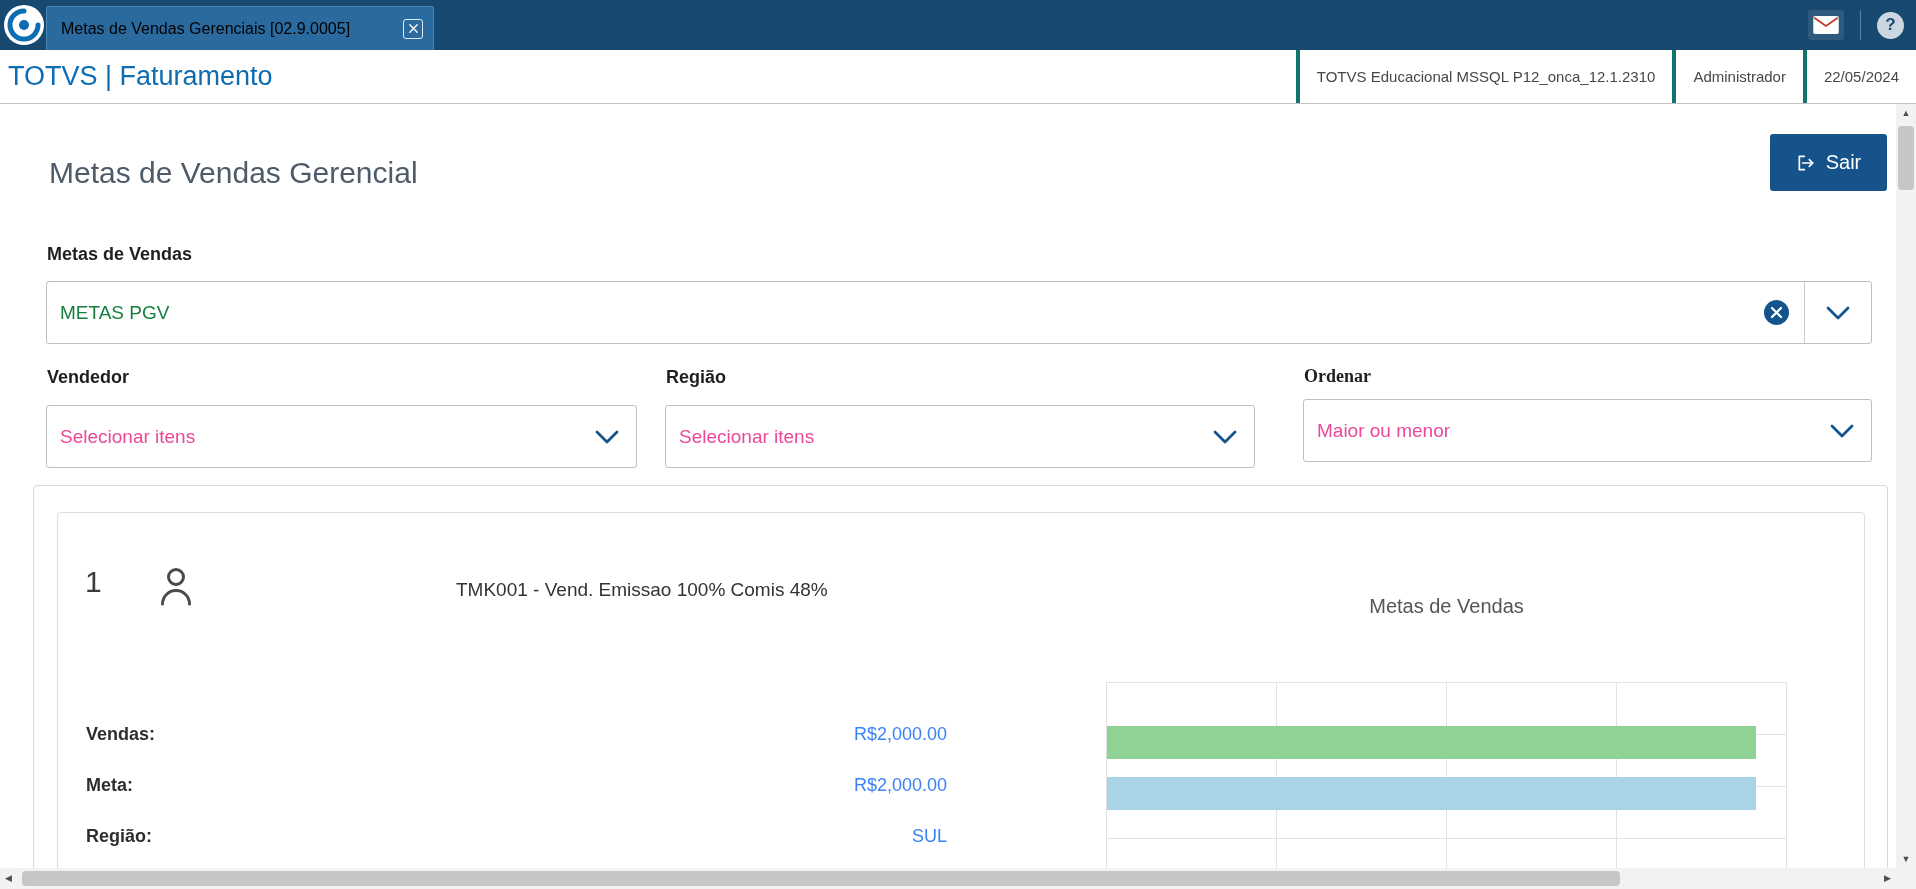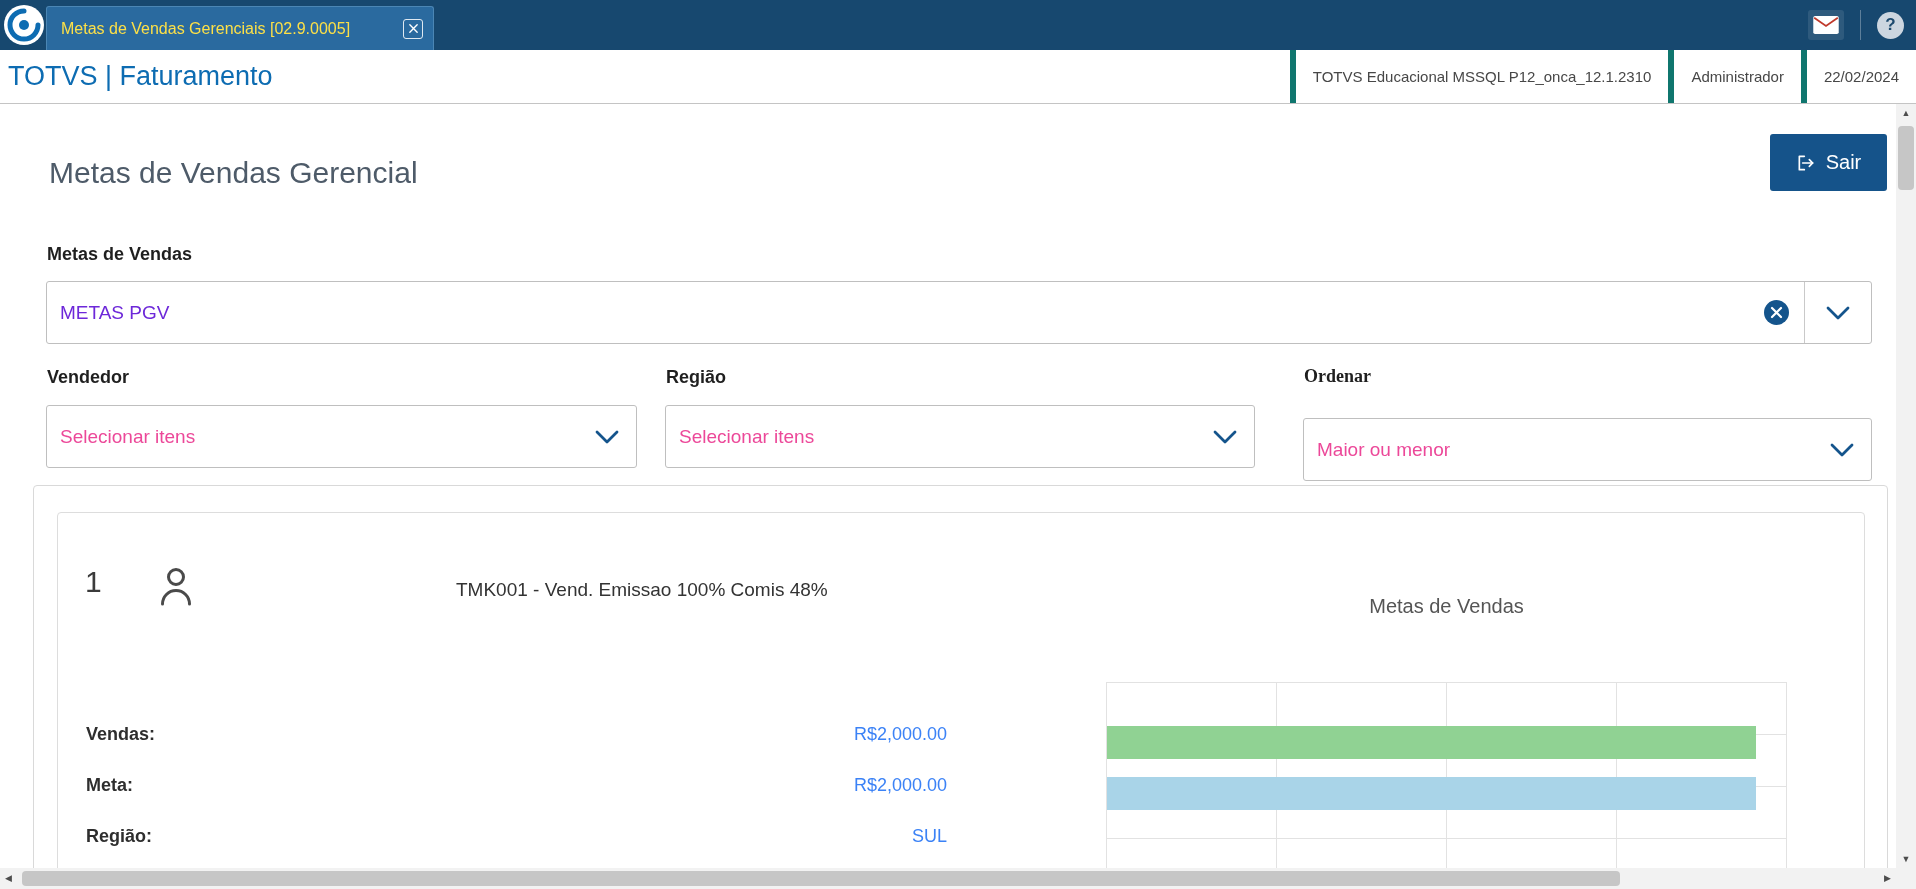--- a/index.html
+++ b/index.html
@@ -9,21 +9,21 @@
     background:#fff; font-family:"Liberation Sans", sans-serif; color:#333;
   }
 
   
   .topbar { position:absolute; top:0; left:0; width:100%; height:50px; background:#17486f; }
   .logo { position:absolute; left:3px; top:4px; width:42px; height:42px; }
   .tab {
     position:absolute; left:46px; top:6px; width:388px; height:44px;
     background:#2a6a9f; border:1px solid #4b86b4; border-bottom:none;
     border-radius:3px 3px 0 0; display:flex; align-items:center;
-    padding:0 10px 0 14px; color:#fde047;
+    padding:0 10px 0 14px; color:#000000;
   }
   .tab-label { font-size:16px; flex:1; white-space:nowrap; overflow:hidden; }
   .tab-close {
     width:20px; height:20px; border:1px solid rgba(255,255,255,.85); border-radius:3px;
     display:flex; align-items:center; justify-content:center; margin-left:8px; cursor:pointer;
   }
   .topbar-right { position:absolute; right:12px; top:0; height:50px; display:flex; align-items:center; gap:16px; }
   .mail-btn { width:36px; height:30px; display:flex; align-items:center; justify-content:center;
     background:rgba(255,255,255,.10); border-radius:3px; cursor:pointer; }
   .topbar-divider { width:1px; height:30px; background:rgba(255,255,255,.3); }
@@ -32,21 +32,21 @@
     font-weight:bold; font-size:17px; display:flex; align-items:center; justify-content:center; cursor:pointer;
   }
 
   
   .appheader {
     position:absolute; top:50px; left:0; width:100%; height:54px; background:#fff;
     border-bottom:1px solid #c4c4c4; display:flex; align-items:center; justify-content:space-between;
   }
   .brand { font-size:27px; color:#0d6cb2; padding-left:8px; white-space:nowrap; }
   .env-cells { display:flex; height:100%; }
-  .cell { display:flex; align-items:center; padding:0 17px; border-left:6px solid #0f766e;
+  .cell { display:flex; align-items:center; padding:0 17px; border-left:4px solid #0f766e;
     font-size:15px; color:#474747; white-space:nowrap; }
 
   
   .content { position:absolute; top:104px; left:0; width:1896px; height:764px; overflow:hidden; background:#fff; }
   .page-title { position:absolute; top:36px; left:33px; margin:16px; font-size:30px; font-weight:400; color:#4e5b69; }
   .sair-btn {
     position:absolute; top:30px; right:9px; width:117px; height:57px;
     background:#15538a; color:#fff; border:none; border-radius:3px; font-size:20px;
     display:flex; align-items:center; justify-content:center; gap:10px; cursor:pointer;
     font-family:inherit;
@@ -58,22 +58,22 @@
   .lbl-regiao   { top:263px; left:666px; }
   .lbl-ordenar  { top:262px; left:1304px;font-family:Liberation Serif, serif; }
 
   .combo {
     position:absolute; border:1px solid #bfbfbf; border-radius:3px; background:#fff;
     display:flex; align-items:center; height:63px; cursor:pointer;
   }
   .combo-metas    { top:177px; left:46px;   width:1826px; }
   .combo-vendedor { top:301px; left:46px;   width:591px; }
   .combo-regiao   { top:301px; left:665px;  width:590px; }
-  .combo-ordenar  { top:314px; left:1303px; width:569px;gap:44px; }
-  .combo-value { font-size:19px; color:#6d28d9; padding-left:13px; flex:1; white-space:nowrap; }
+  .combo-ordenar  { top:295px; left:1303px; width:569px;gap:44px; }
+  .combo-value { font-size:19px; color:#15803d; padding-left:13px; flex:1; white-space:nowrap; }
   .combo-placeholder { font-size:19px; color:#ec4899; padding-left:13px; flex:1; white-space:nowrap; }
   .combo-clear { display:flex; margin-right:14px; cursor:pointer; }
   .combo-sep { width:1px; height:100%; background:#c9c9c9; }
   .combo-chevron { width:66px; display:flex; align-items:center; justify-content:center; }
   .combo-chevron-sm { width:58px; display:flex; align-items:center; justify-content:center; }
 
   
   .list-panel {
     position:absolute; top:381px; left:33px; width:1855px; height:420px;
     border:1px solid #d9d9d9; border-radius:4px 4px 0 0; background:#fff;
@@ -147,21 +147,21 @@
         <span>?</span>
       </div>
     </div>
   </header>
 
   <div class="appheader">
     <div class="brand">TOTVS | Faturamento</div>
     <div class="env-cells">
       <div class="cell">TOTVS Educacional MSSQL P12_onca_12.1.2310</div>
       <div class="cell">Administrador</div>
-      <div class="cell">22/02/2024</div>
+      <div class="cell">22/05/2024</div>
     </div>
   </div>
 
   <main class="content">
     <h1 class="page-title">Metas de Vendas Gerencial</h1>
 
     <button class="sair-btn">
       <svg width="20" height="20" viewBox="0 0 24 24" fill="none" stroke="#ffffff" stroke-width="2" stroke-linecap="round" stroke-linejoin="round">
         <path d="M10 4H4v16h6"></path>
           <path d="M8 12h12"></path>

